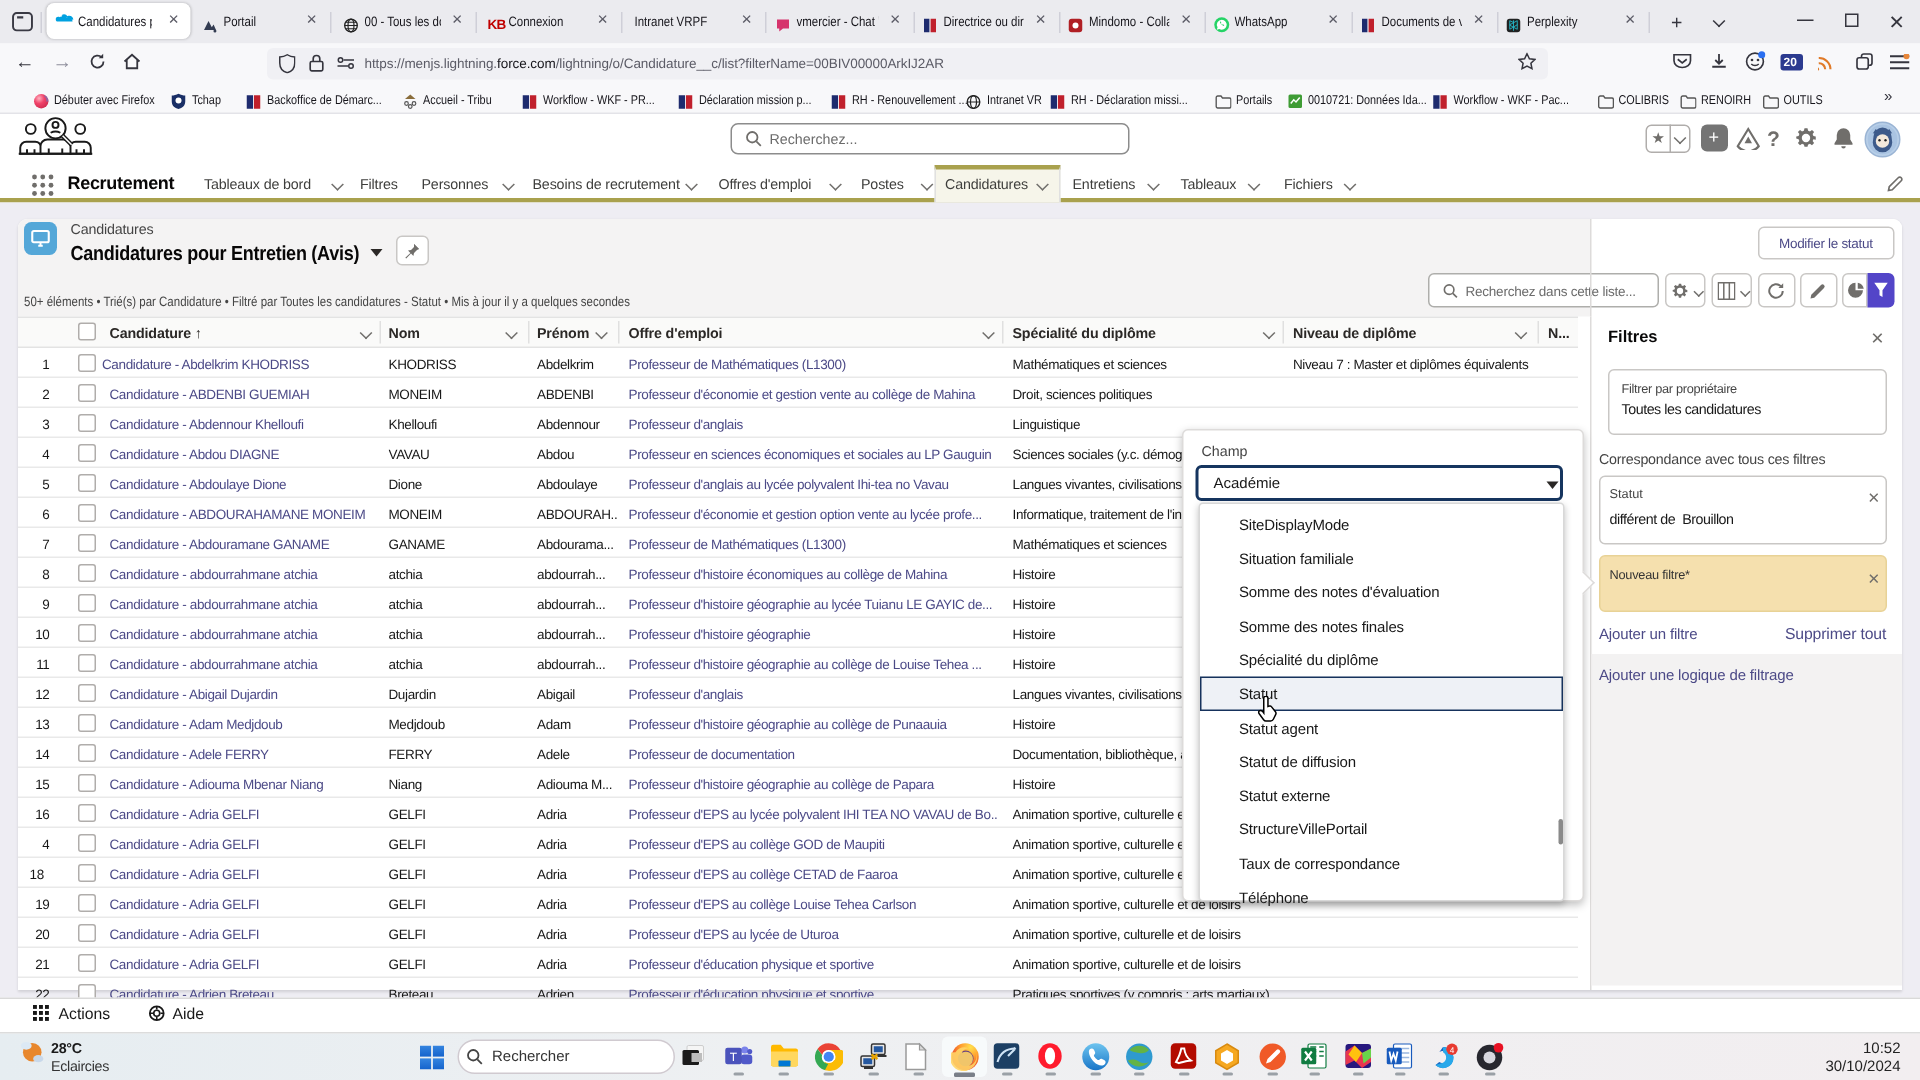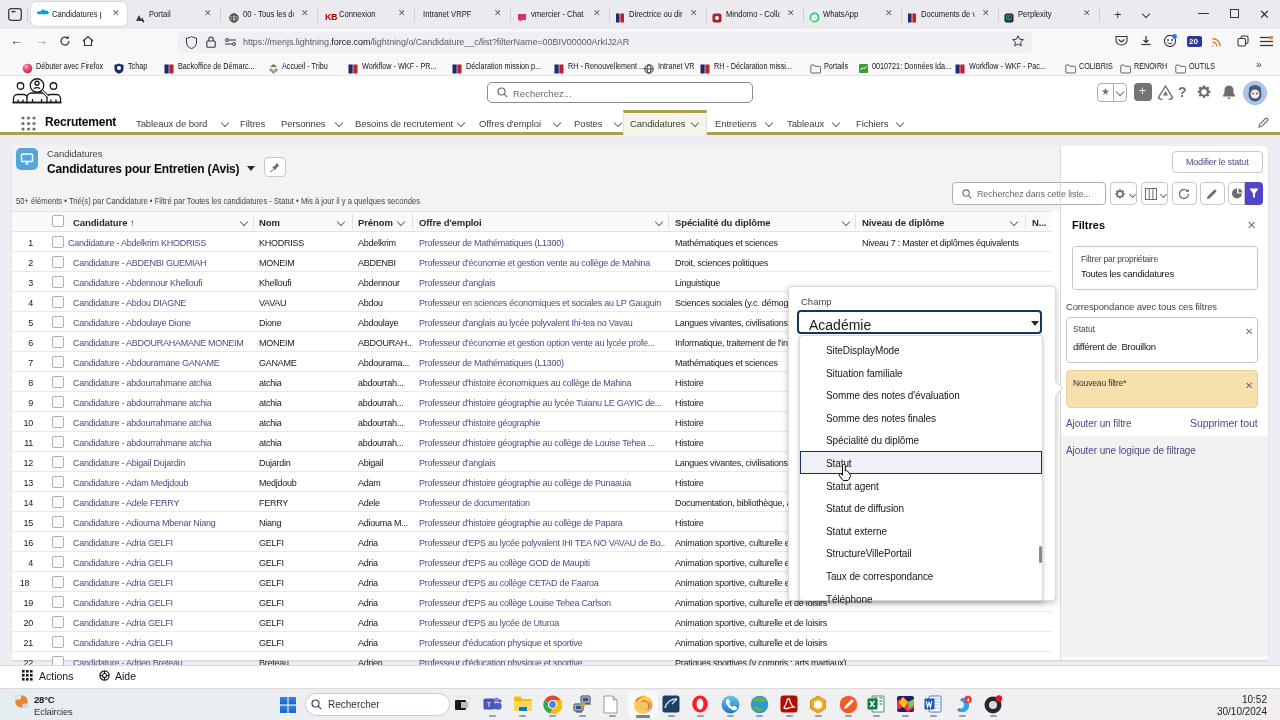--- a/index.html
+++ b/index.html
@@ -633,21 +633,21 @@
     <div class="abs" style="left:1073px;top:378px;font-size:8.5px;color:#333;letter-spacing:-0.15px">Nouveau filtre*</div>
     <div class="abs" style="left:1245px;top:380px;font-size:10px;color:#706e6b">✕</div>
     <div class="abs flink" style="left:1066px;top:418px">Ajouter un filtre</div>
     <div class="abs flink" style="left:1190px;top:417px;font-size:10.5px">Supprimer tout</div>
     <div class="abs" style="left:1061px;top:436px;width:207px;height:221px;background:#f3f2f2"></div>
     <div class="abs flink" style="left:1066px;top:445px">Ajouter une logique de filtrage</div>
     <div class="abs popover"></div>
     <div class="abs" style="left:1050px;top:383px;width:11px;height:11px;background:#fff;border-top:1px solid #dddbda;border-right:1px solid #dddbda;transform:rotate(45deg)"></div>
     <div class="abs" style="left:801px;top:296px;font-size:9.5px;color:#444">Champ</div>
     <div class="abs" style="left:797px;top:310px;width:245px;height:24px;background:#fff;border:2px solid #16355f;border-radius:4px"></div>
-    <div class="abs" style="left:809px;top:317px;font-size:14px;color:#181818">Académie</div>
+    <div class="abs" style="left:809px;top:317px;font-size:10px;color:#181818">Académie</div>
     <div class="abs" style="left:1031px;top:321px;width:0;height:0;border-left:4.5px solid transparent;border-right:4.5px solid transparent;border-top:5px solid #2b2826"></div>
     <div class="abs listbox"></div>
     <div class="abs opt" style="left:826px;top:345.0px">SiteDisplayMode</div>
     <div class="abs opt" style="left:826px;top:367.6px">Situation familiale</div>
     <div class="abs opt" style="left:826px;top:390.2px">Somme des notes d'évaluation</div>
     <div class="abs opt" style="left:826px;top:412.8px">Somme des notes finales</div>
     <div class="abs opt" style="left:826px;top:435.4px">Spécialité du diplôme</div>
     <div class="abs" style="left:800px;top:451.0px;width:242px;height:22.6px;background:#eef1f6;border:1.5px solid #16325c"></div>
     <div class="abs opt" style="left:826px;top:458.0px">Statut</div>
     <div class="abs opt" style="left:826px;top:480.6px">Statut agent</div>

